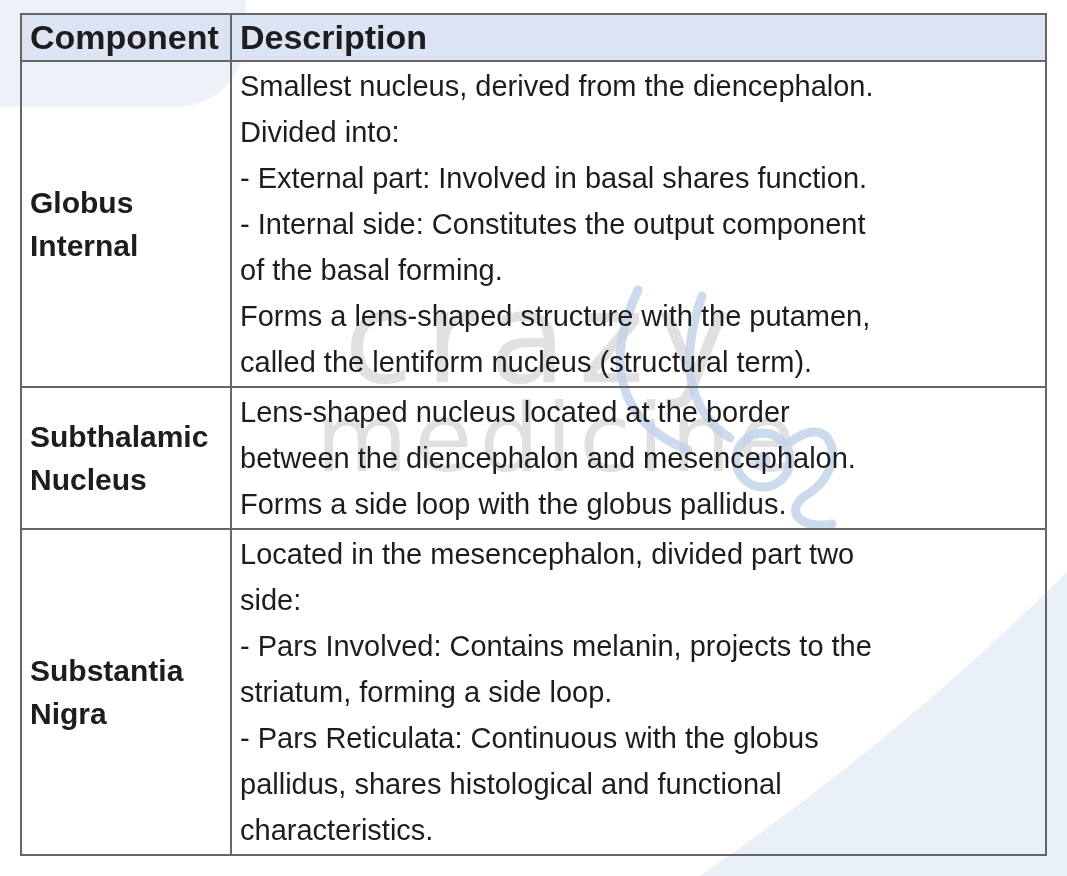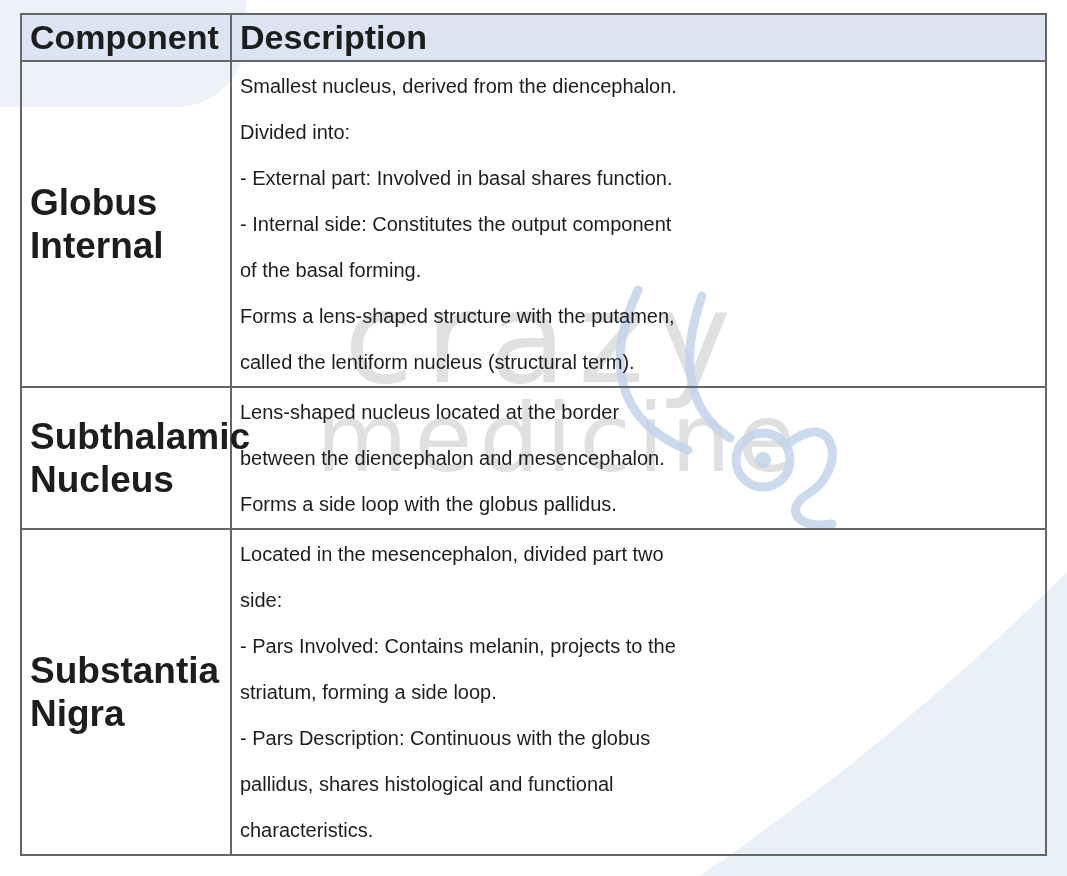--- a/index.html
+++ b/index.html
@@ -30,25 +30,25 @@
     position:absolute; left:20px; top:13px; width:1027px;
     border-collapse:collapse; table-layout:fixed;
     color:#1d1d1d;
   }
   table.main th, table.main td { border:2px solid #666666; }
   th.hdr {
     background:#dce3f3; font-size:34px; font-weight:bold;
     height:45px; text-align:left; vertical-align:middle; padding:0 8px;
   }
   td.component {
-    font-weight:bold; font-size:37px; line-height:43px;
+    font-weight:bold; font-size:30px; line-height:43px;
     vertical-align:middle; padding:1px 6px 1px 8px; background:transparent;border-radius:15px;
   }
   td.description {
-    font-size:20px; line-height:46px;
+    font-size:29px; line-height:46px;
     vertical-align:top; padding:1px 8px; background:transparent;
   }
   .desc-line { white-space:nowrap; }
   .b { font-weight:normal; }
 </style>
 </head>
 <body>
 
 <div class="corner-shape"></div>
 
@@ -108,19 +108,19 @@
       <tr>
         <td class="component">
           <div>Substantia</div>
           <div>Nigra</div>
         </td>
         <td class="description">
           <div class="desc-line"><span>Located in the mesencephalon, divided part two</span></div>
           <div class="desc-line"><span>side:</span></div>
           <div class="desc-line"><span>- </span><span class="b">Pars Involved</span><span>: Contains melanin, projects to the</span></div>
           <div class="desc-line"><span>striatum, forming a side loop.</span></div>
-          <div class="desc-line"><span>- </span><span class="b">Pars Description</span><span>: Continuous with the globus</span></div>
+          <div class="desc-line"><span>- </span><span class="b">Pars Reticulata</span><span>: Continuous with the globus</span></div>
           <div class="desc-line"><span>pallidus, shares histological and functional</span></div>
           <div class="desc-line"><span>characteristics.</span></div>
         </td>
       </tr>
     </tbody>
 </table>
 
 </body></html>

